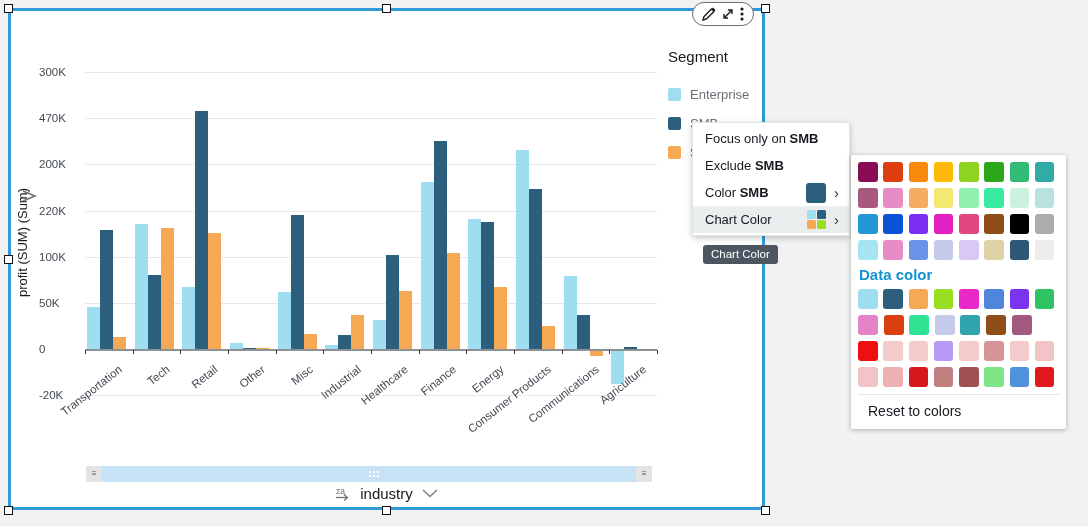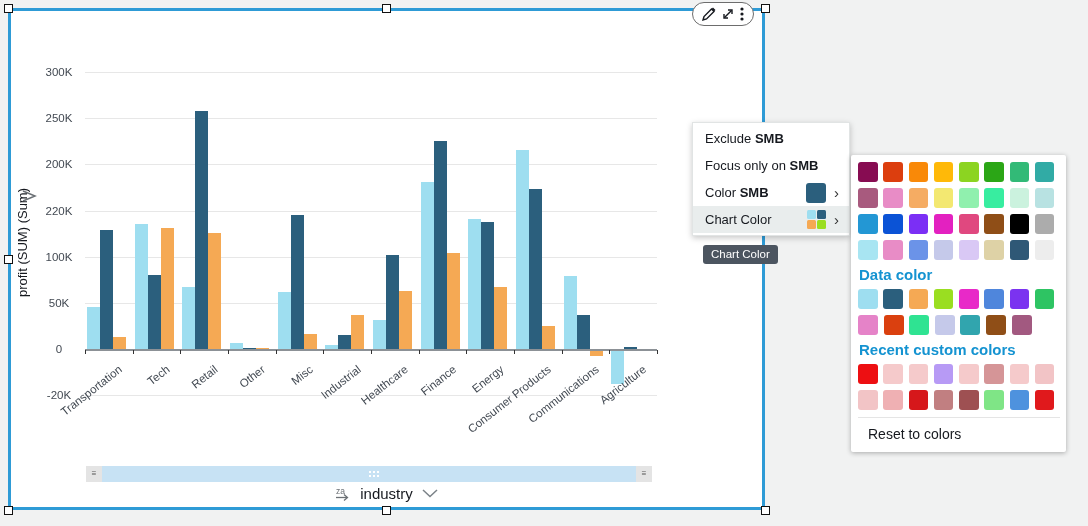--- a/index.html
+++ b/index.html
@@ -13,21 +13,21 @@
 
   .chart-title { position:absolute; left:8px; top:15px; font-size:14px; color:#16191F; }
 
   .toolbar { position:absolute; left:692px; top:2px; width:62px; height:24px; background:#fff; border:1px solid #6d6d6d; border-radius:13px; display:flex; align-items:center; justify-content:space-around; padding:0 6px; z-index:45; }
   .toolbar svg { display:block; }
 
   
   .gridline { position:absolute; height:1px; background:#E7E7E7; }
   .baseline { position:absolute; height:2px; background:#8C9196; }
   .xtickmark { position:absolute; width:1px; height:4px; background:#333; }
-  .ytick { position:absolute; font-size:11.5px; color:#424952; text-align:center; width:40px; }
+  .ytick { position:absolute; font-size:11.5px; color:#424952; text-align:left; width:40px; }
   .xlabel { position:absolute; font-size:11.5px; color:#424952; white-space:nowrap; transform:rotate(-38deg); transform-origin:top right; }
   .bar { position:absolute; }
   .yaxis-title { position:absolute; left:-96px; top:227px; width:220px; text-align:center; font-size:13px; color:#16191F; transform:rotate(-90deg); }
   .yaxis-chevron { position:absolute; left:12px; top:182px; }
 
   
   .legend { position:absolute; left:660px; top:40px; width:95px; }
   .legend-title { font-size:15px; color:#16191F; margin-bottom:22px; }
   .legend-item { display:flex; align-items:center; margin-bottom:14px; }
   .legend-swatch { width:13px; height:13px; border-radius:2px; margin-right:9px; flex:0 0 13px; }
@@ -71,21 +71,21 @@
 
   <svg class="yaxis-chevron" width="18" height="12" viewBox="0 0 18 12">
       <polyline class="icon-gray" stroke="#9AA0A6" points="3,1 15,6 3,11"></polyline>
     </svg>
   <div class="yaxis-title">profit (SUM) (Sum)</div>
 
   <div id="plot">
       <div class="gridline" style="left: 77px; top: 64.01px; width: 572px;"></div>
       <div class="ytick" style="left: 31px; top: 58.01px;">300K</div>
       <div class="gridline" style="left: 77px; top: 110.175px; width: 572px;"></div>
-      <div class="ytick" style="left: 31px; top: 104.175px;">250K</div>
+      <div class="ytick" style="left: 31px; top: 104.175px;">470K</div>
       <div class="gridline" style="left: 77px; top: 156.34px; width: 572px;"></div>
       <div class="ytick" style="left: 31px; top: 150.34px;">200K</div>
       <div class="gridline" style="left: 77px; top: 202.505px; width: 572px;"></div>
       <div class="ytick" style="left: 31px; top: 196.505px;">220K</div>
       <div class="gridline" style="left: 77px; top: 248.67px; width: 572px;"></div>
       <div class="ytick" style="left: 31px; top: 242.67px;">100K</div>
       <div class="gridline" style="left: 77px; top: 294.835px; width: 572px;"></div>
       <div class="ytick" style="left: 31px; top: 288.835px;">50K</div>
       <div class="baseline" style="left: 77px; top: 341px; width: 572px;"></div>
       <div class="ytick" style="left: 31px; top: 335px;">0</div>
@@ -146,20 +146,37 @@
       <div class="xlabel" style="right: 457.5px; top: 355px;">Misc</div>
       <div class="xlabel" style="right: 409.833px; top: 355px;">Industrial</div>
       <div class="xlabel" style="right: 362.167px; top: 355px;">Healthcare</div>
       <div class="xlabel" style="right: 314.5px; top: 355px;">Finance</div>
       <div class="xlabel" style="right: 266.833px; top: 355px;">Energy</div>
       <div class="xlabel" style="right: 219.167px; top: 355px;">Consumer Products</div>
       <div class="xlabel" style="right: 171.5px; top: 355px;">Communications</div>
       <div class="xlabel" style="right: 123.833px; top: 355px;">Agriculture</div>
     </div>
 
+  <div class="legend">
+    <div class="legend-title">Segment</div>
+    <div id="legend-items">
+        <div class="legend-item">
+          <span class="legend-swatch" style="background: rgb(158, 222, 240);"></span>
+          <span class="legend-label">Enterprise</span>
+        </div>
+        <div class="legend-item">
+          <span class="legend-swatch" style="background: rgb(43, 95, 125);"></span>
+          <span class="legend-label">SMB</span>
+        </div>
+        <div class="legend-item">
+          <span class="legend-swatch" style="background: rgb(245, 169, 84);"></span>
+          <span class="legend-label">St</span>
+        </div>
+      </div>
+  </div>
 
   <div class="scroll-cap" style="left:78px;">≡</div>
   <div class="scroll-track">
       <div class="scroll-dots"></div>
     </div>
   <div class="scroll-cap" style="left:628px;">≡</div>
 
   <div class="xaxis-ctl">
     <svg width="16" height="15" viewBox="0 0 16 15">
         <text x="1" y="8" font-size="8.5" fill="#6B7075" font-family="Liberation Sans, sans-serif">za</text>
@@ -186,25 +203,25 @@
       <circle cx="2" cy="2" r="1.6" fill="#16191F"></circle>
       <circle cx="2" cy="7" r="1.6" fill="#16191F"></circle>
       <circle cx="2" cy="12" r="1.6" fill="#16191F"></circle>
     </svg>
 </div>
 
 <div class="sel-frame"></div>
 
 <div class="ctx-menu" id="ctx-menu">
     <div class="ctx-row">
+      <span>Focus only on <b>SMB</b></span>
+      <span class="grow"></span>
+    </div>
+    <div class="ctx-row">
       <span>Exclude <b>SMB</b></span>
-      <span class="grow"></span>
-    </div>
-    <div class="ctx-row">
-      <span>Focus only on <b>SMB</b></span>
       <span class="grow"></span>
     </div>
     <div class="ctx-row">
       <span>Color <b>SMB</b></span>
       <span class="grow"></span>
       <span class="ctx-swatch" style="background: rgb(43, 95, 125);"></span>
       <span class="ctx-chevron">›</span>
     </div>
     <div class="ctx-row hl">
       <span>Chart Color</span>
@@ -279,21 +296,20 @@
       <div class="sw-row">
         <span class="sw" style="background: rgb(229, 131, 200);"></span>
         <span class="sw" style="background: rgb(218, 64, 15);"></span>
         <span class="sw" style="background: rgb(47, 227, 146);"></span>
         <span class="sw" style="background: rgb(197, 201, 234);"></span>
         <span class="sw" style="background: rgb(49, 165, 174);"></span>
         <span class="sw" style="background: rgb(143, 78, 23);"></span>
         <span class="sw" style="background: rgb(162, 89, 128);"></span>
       </div>
     </div>
-  <div class="panel-header">Recent custom colors</div>
   <div id="recent-rows">
       <div class="sw-row">
         <span class="sw" style="background: rgb(237, 15, 18);"></span>
         <span class="sw" style="background: rgb(245, 202, 203);"></span>
         <span class="sw" style="background: rgb(245, 202, 203);"></span>
         <span class="sw" style="background: rgb(183, 154, 245);"></span>
         <span class="sw" style="background: rgb(245, 202, 203);"></span>
         <span class="sw" style="background: rgb(213, 149, 151);"></span>
         <span class="sw" style="background: rgb(245, 202, 203);"></span>
         <span class="sw" style="background: rgb(242, 196, 198);"></span>

